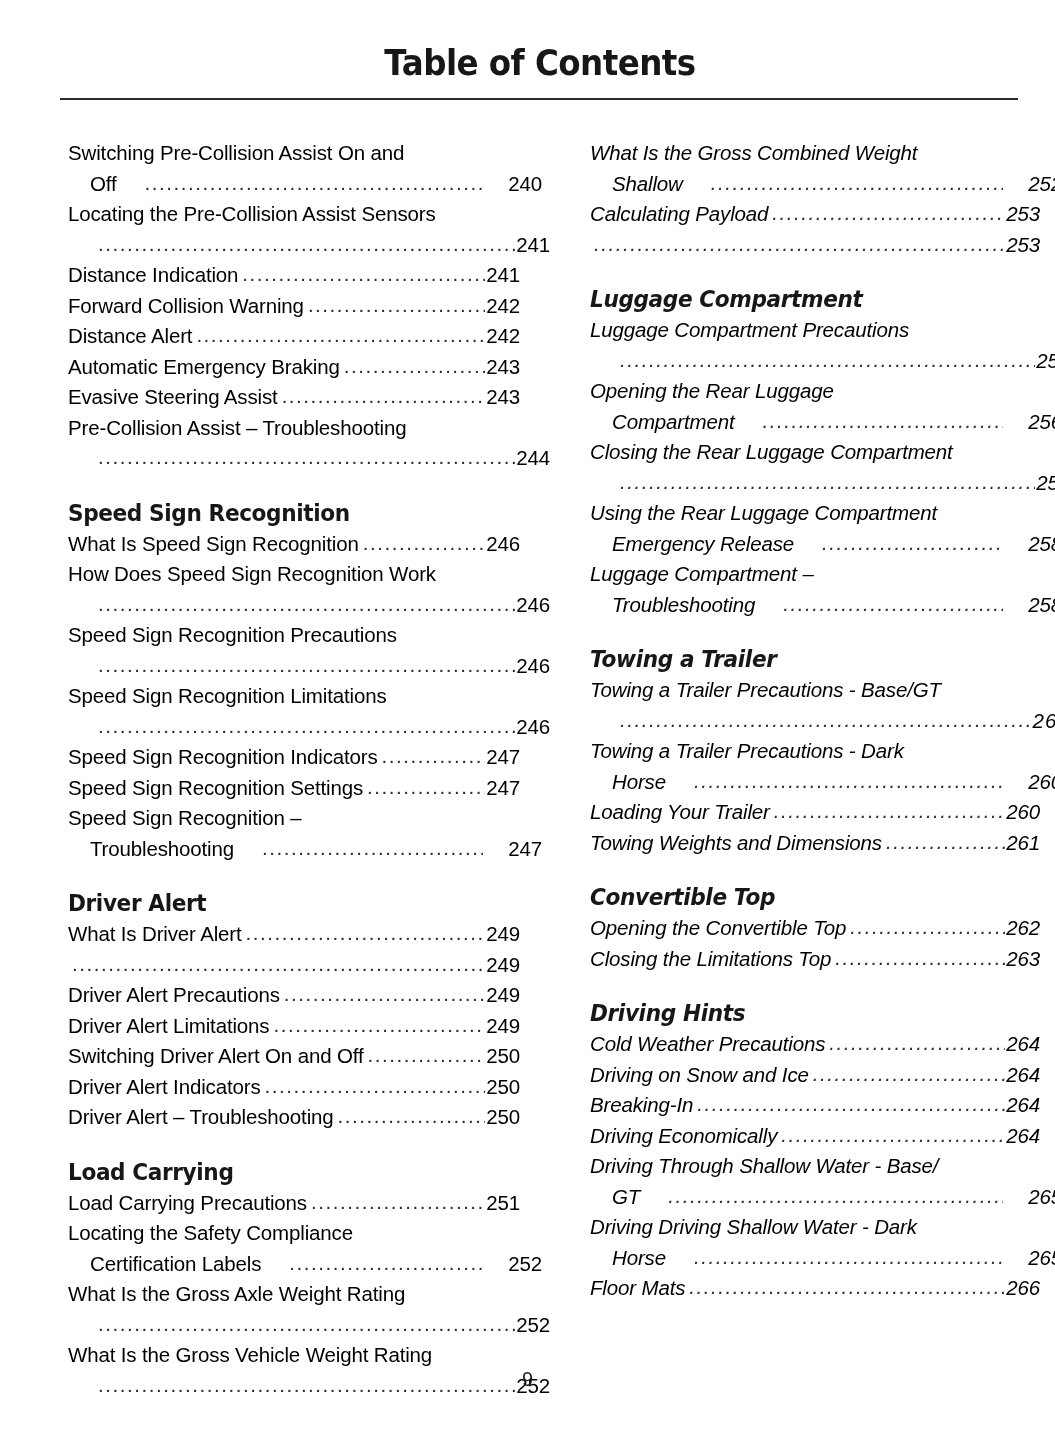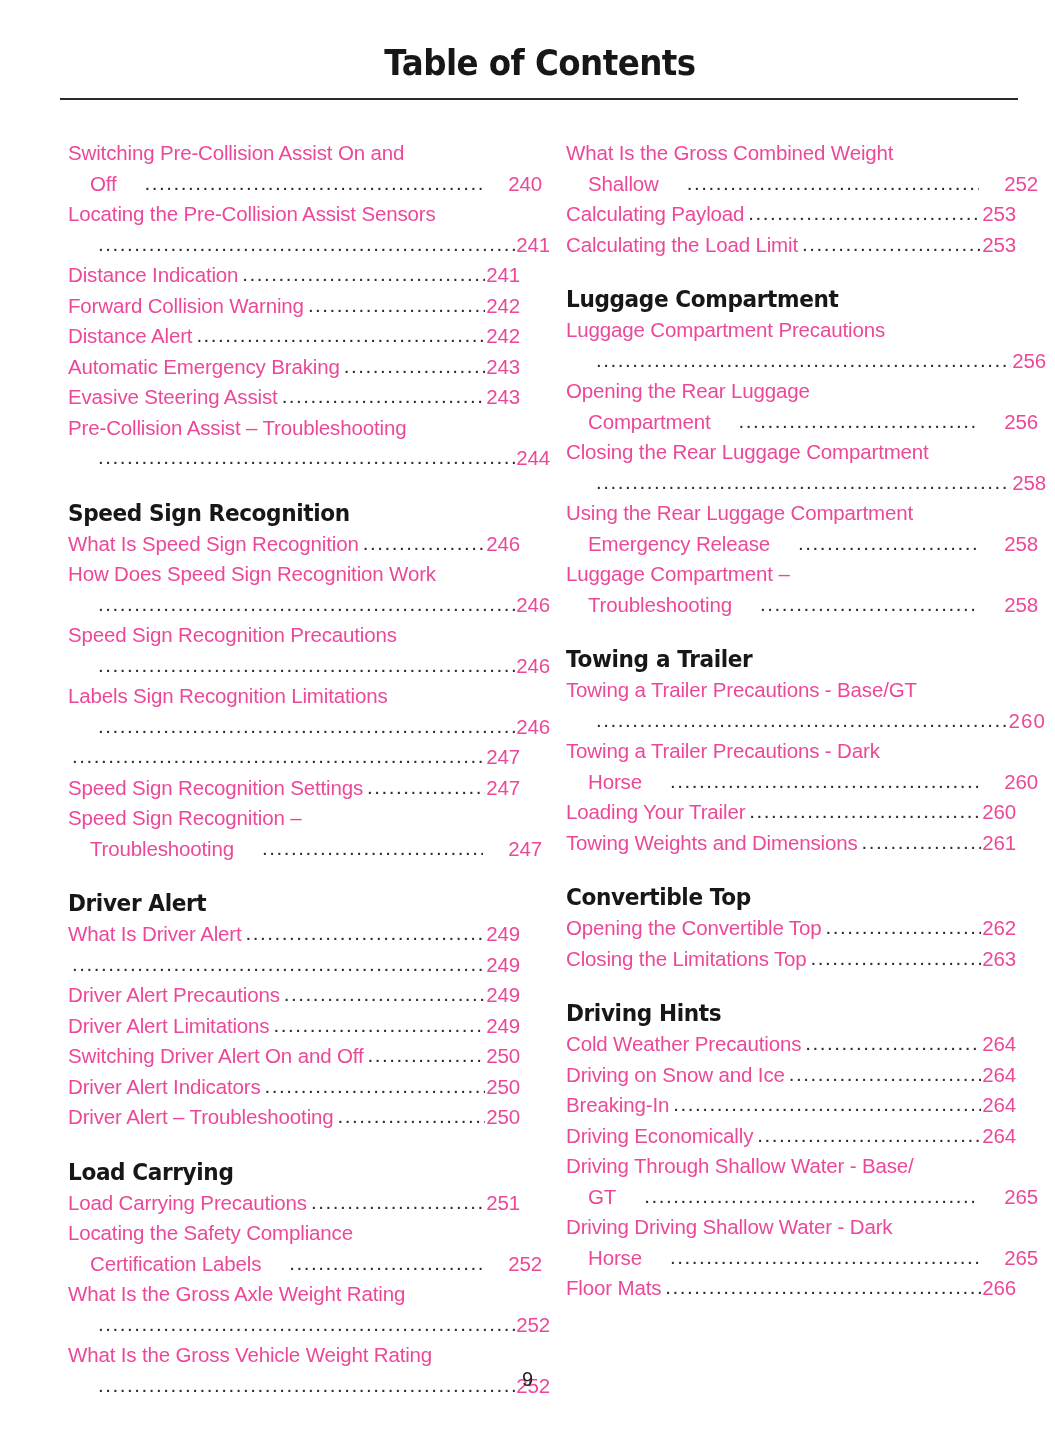--- a/index.html
+++ b/index.html
@@ -56,42 +56,42 @@
     position: absolute;
     left: 0;
     top: 138px;
     width: 1055px;
   }
   .col {
     position: absolute;
     top: 0;
   }
   .col-left  { left: 68px;  width: 452px; }
-  .col-right { left: 566px; width: 450px; }
+  .col-right { left: 590px; width: 450px; font-style: italic; }
 
   
   .section-head {
     font-family: "DejaVu Sans", sans-serif;
     font-weight: bold;
     font-size: 23px;
     letter-spacing: -0.4px;
     color: #171717;
     line-height: 27px;
     margin-top: 26px;
     margin-bottom: 2px;
     transform: scaleX(0.94);
     transform-origin: left center;
     white-space: nowrap;
   }
 
   
   .entry {
     font-size: 20.5px;
     line-height: 30.5px;
-    color: #ec4899;
+    color: #000000;
     letter-spacing: -0.15px;
     margin: 0;
     position: relative;
   }
   .entry .line {
     display: flex;
     align-items: baseline;
     width: 100%;
   }
   .entry .line.indent { padding-left: 22px; gap: 24px; }
@@ -236,30 +236,31 @@
             <span class="etitle">Speed Sign Recognition Precautions</span>
           </div>
           <div class="line leadonly">
             <span class="etitle"></span>
             <span class="dots"></span>
             <span class="pageno">246</span>
           </div>
         </div>
         <div class="entry">
           <div class="line">
-            <span class="etitle">Labels Sign Recognition Limitations</span>
+            <span class="etitle">Speed Sign Recognition Limitations</span>
           </div>
           <div class="line leadonly">
             <span class="etitle"></span>
             <span class="dots"></span>
             <span class="pageno">246</span>
           </div>
         </div>
         <div class="entry">
           <div class="line">
+            <span class="etitle">Speed Sign Recognition Indicators</span>
             <span class="dots"></span>
             <span class="pageno">247</span>
           </div>
         </div>
         <div class="entry">
           <div class="line">
             <span class="etitle">Speed Sign Recognition Settings</span>
             <span class="dots"></span>
             <span class="pageno">247</span>
           </div>
@@ -375,21 +376,20 @@
         </div>
         <div class="entry">
           <div class="line">
             <span class="etitle">Calculating Payload</span>
             <span class="dots"></span>
             <span class="pageno">253</span>
           </div>
         </div>
         <div class="entry">
           <div class="line">
-            <span class="etitle">Calculating the Load Limit</span>
             <span class="dots"></span>
             <span class="pageno">253</span>
           </div>
         </div>
         <div class="section-head">Luggage Compartment</div>
         <div class="entry">
           <div class="line">
             <span class="etitle">Luggage Compartment Precautions</span>
           </div>
           <div class="line leadonly">

